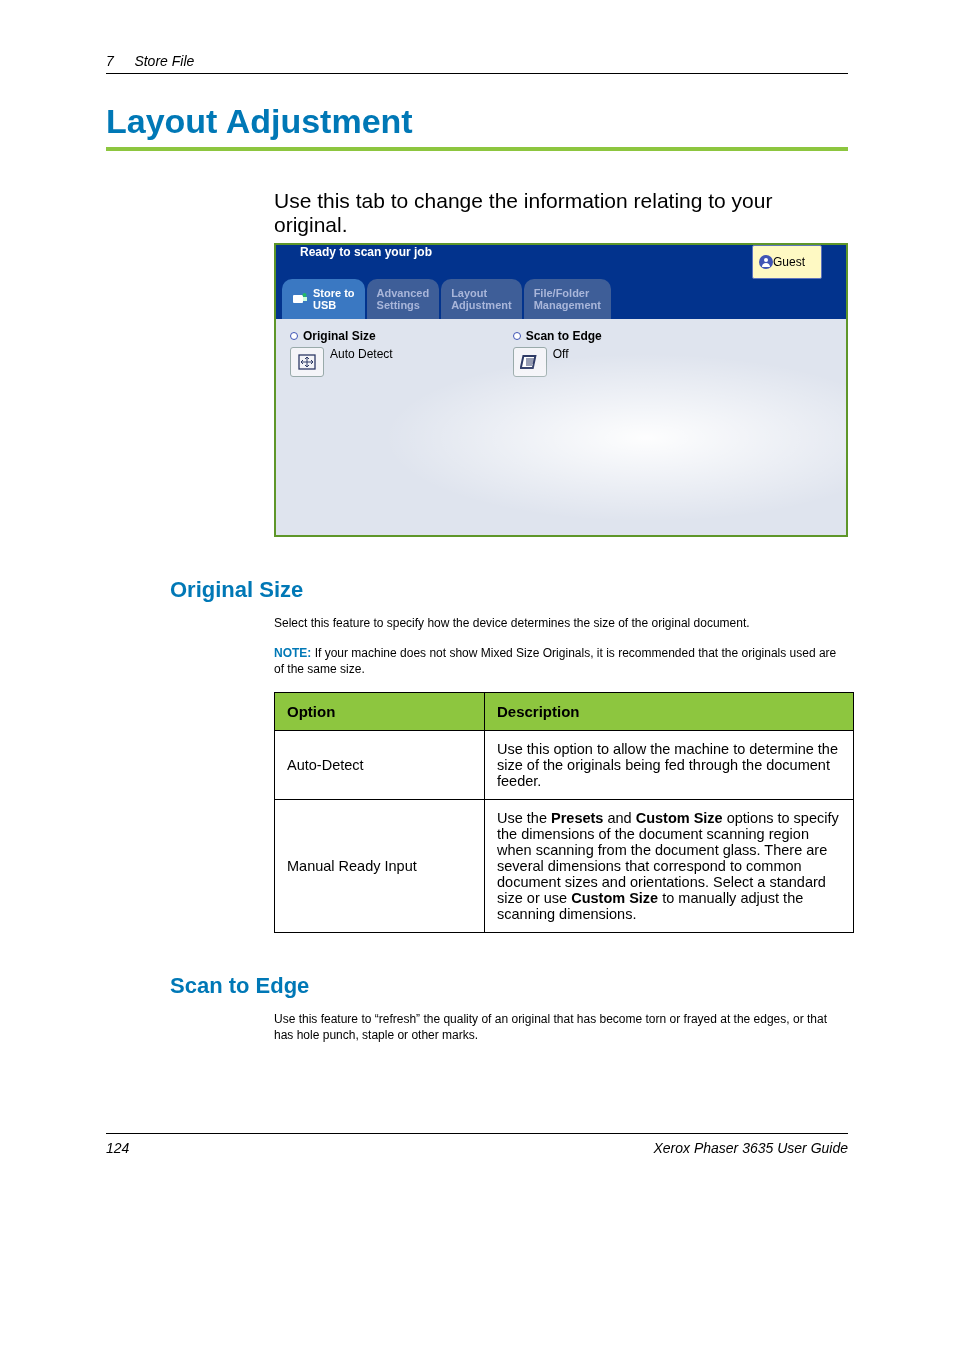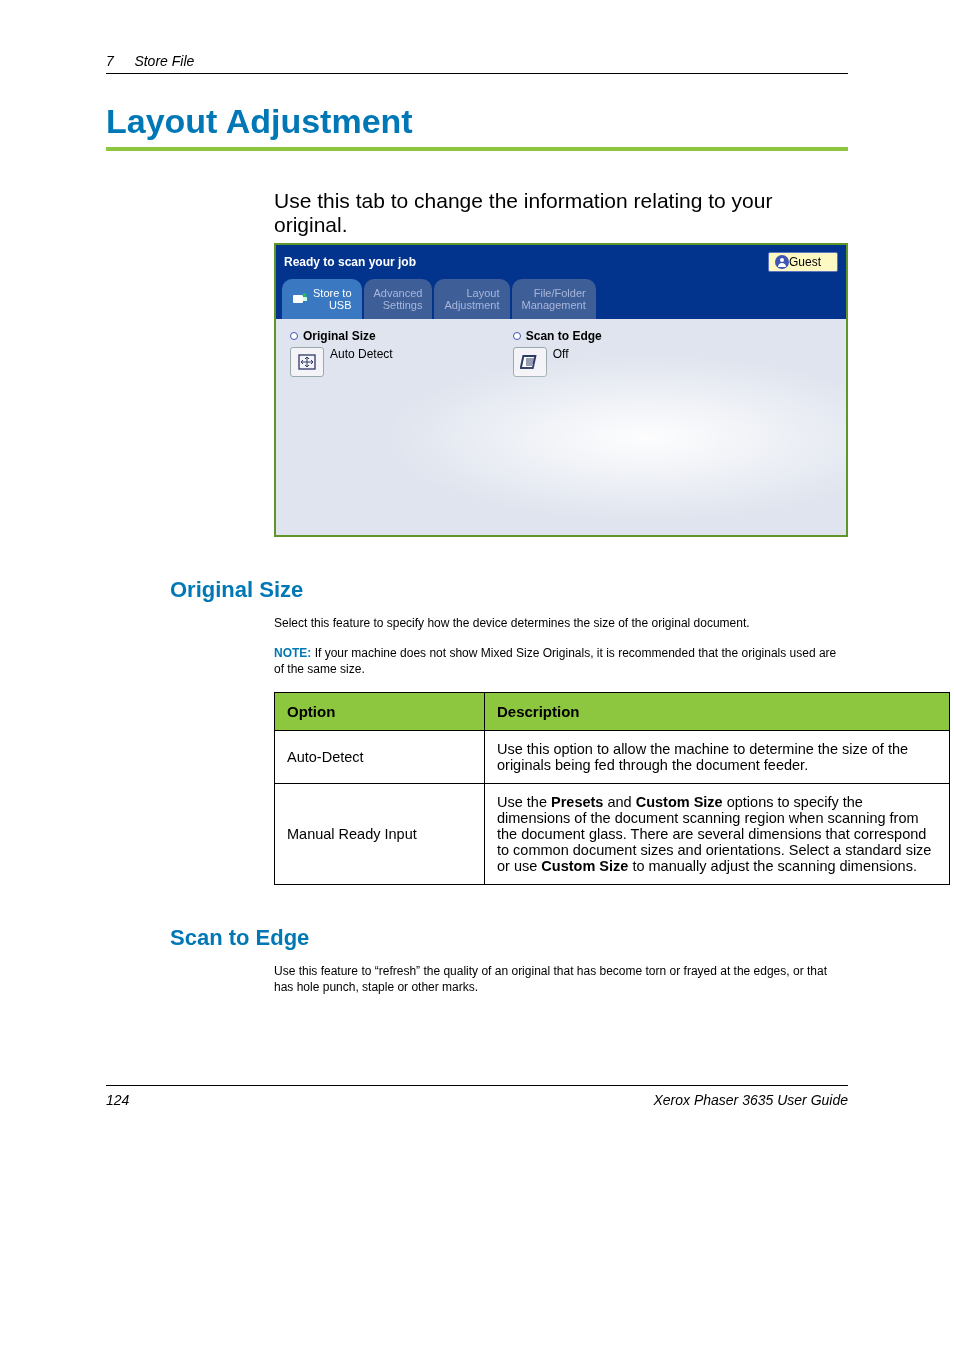--- a/index.html
+++ b/index.html
@@ -4,42 +4,42 @@
 <style>
   * { box-sizing: border-box; margin: 0; padding: 0; }
   body { font-family: Arial, Helvetica, sans-serif; background: #fff; color: #000; width: 954px; }
   .page { padding: 52px 106px 30px 106px; }
   .hdr { border-bottom: 1px solid #000; padding-bottom: 3px; margin-bottom: 28px; }
   .hdr-text { font-style: italic; font-size: 14px; }
   h1 { font-size: 34px; color: #0078b6; font-weight: 600; margin-bottom: 6px; }
   .hr-accent { height: 4px; background: #8dc63f; }
   .intro { margin: 38px 0 6px 168px; font-size: 21px; }
   .device-ui { margin-left: 168px; width: 574px; border: 2px solid #5e9629; background: #02338d; }
-  .du-top { display: flex; align-items: center; height: 34px; background: #02338d; color: #fff; padding: 0 8px; }
+  .du-top { display: flex; height: 34px; background: #02338d; color: #fff; padding: 0 24px; }
   .du-status { font-size: 12px; font-weight: bold; }
   .du-guest { margin-left: auto; background: #fef9c3; color: #000; border: 1px solid #5e74bd; padding: 2px 16px 2px 6px; font-size: 12px; display: flex; align-items: center; gap: 0; border-radius: 2px; }
   .du-guest-icon { width: 14px; height: 14px; background: #3f54b5; border-radius: 50%; display: flex; align-items: center; justify-content: center; color: #fff; font-size: 8px; }
   .du-tabs { display: flex; padding: 0 6px; gap: 2px; background: #02338d; }
-  .du-tab { font-size: 11px; font-weight: normal; color: #fff; padding: 20px 10px; height: 34px; border-top-left-radius: 10px; border-top-right-radius: 10px; display: flex; align-items: center; gap: 5px; text-align: right; }
+  .du-tab { font-size: 11px; font-weight: bold; color: #fff; padding: 20px 10px; height: 34px; border-top-left-radius: 10px; border-top-right-radius: 10px; display: flex; align-items: center; gap: 5px; }
   .du-tab.active { background: #3a78c2; }
   .du-tab.inactive { background: #3e5e98; color: #a9b6da; }
   .du-tab-icon { width: 16px; height: 14px; }
   .du-body { background: #dfe4ee; height: 216px; padding: 10px 14px; position: relative; }
   .du-body::before { content: ""; position: absolute; inset: 0; background: radial-gradient(ellipse at 65% 55%, rgba(255,255,255,0.95) 0, rgba(255,255,255,0) 50%); pointer-events: none; }
   .du-opts { display: flex; gap: 120px; }
   .du-col {}
   .du-opt-title { font-size: 12px; font-weight: bold; display: flex; align-items: center; gap: 5px; }
   .du-opt-title .bullet { width: 8px; height: 8px; border: 1px solid #3f54b5; border-radius: 50%; background: #fff; }
   .du-opt-btn { margin-top: 4px; display: flex; align-items: flex-start; gap: 6px; }
   .du-ob-icon { width: 34px; height: 30px; background: #f4f4f8; border: 1px solid #9aa; border-radius: 3px; display: flex; align-items: center; justify-content: center; }
   .du-ob-label { font-size: 12px; }
   h2 { font-size: 22px; color: #0078b6; font-weight: 600; margin: 40px 0 12px 64px; }
   .body-text { margin: 0 0 14px 168px; font-size: 12px; line-height: 1.35; }
   .note-label { color: #0078b6; font-weight: 600; }
-  table.opt { margin-left: 168px; width: 676px; border-collapse: collapse; font-size: 14.5px; }
+  table.opt { margin-left: 168px; width: 580px; border-collapse: collapse; font-size: 14.5px; }
   table.opt th, table.opt td { border: 1px solid #000; padding: 10px 12px; vertical-align: top; text-align: left; }
   table.opt th { background: #8dc63f; color: #000; font-weight: 700; font-size: 15px; }
   table.opt th:first-child, table.opt td:first-child { width: 210px; }
   table.opt td.optname { font-weight: 400; vertical-align: middle; }
   .ftr { margin-top: 90px; border-top: 1px solid #000; padding-top: 6px; display: flex; justify-content: space-between; font-style: italic; font-size: 14px; }
 </style>
 </head>
 <body>
 
 <div class="page">

